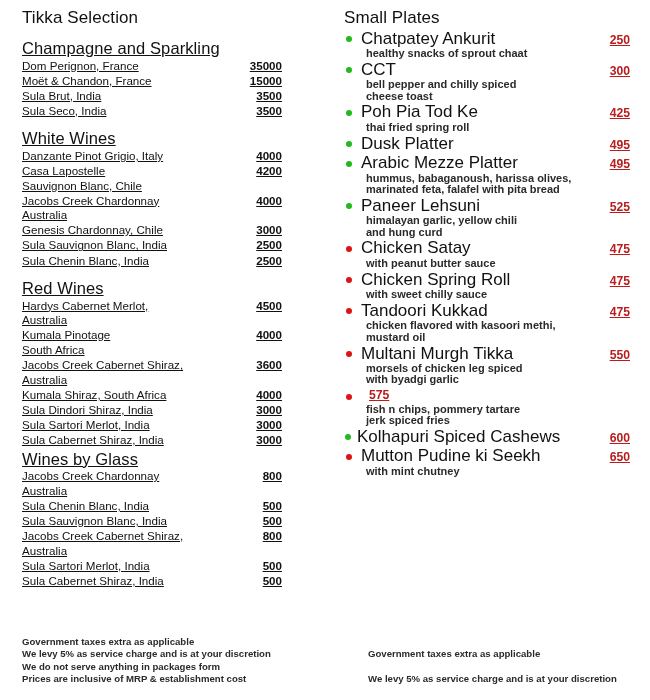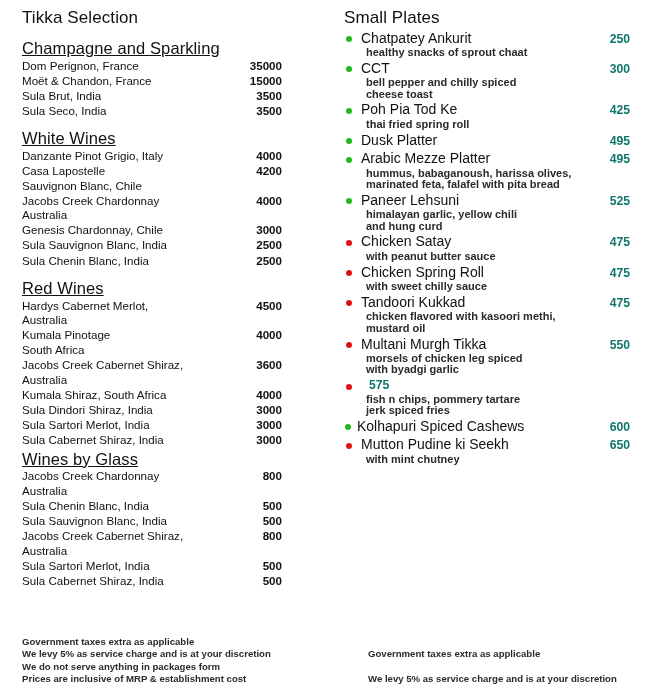--- a/index.html
+++ b/index.html
@@ -49,20 +49,21 @@
   }
   .section-head.tight { padding-top: 1px; }
 
   
   .wine-row {
     display: flex;
     align-items: flex-start;
     justify-content: flex-start;
     line-height: 14.6px;
     padding-top: 0.5px;
+    text-decoration: underline;
   }
   .wine-name {
     font-size: 11.6px;
     font-weight: 400;
     color: #111;
     flex: 1 1 auto;
     white-space: pre-line;
   }
   .wine-price {
     font-size: 11.6px;
@@ -92,31 +93,32 @@
   .plate.tight .dot { left: 1px; }
   .dot.veg     { background: #22b81e; }
   .dot.nonveg  { background: #dd1414; }
   .plate-head {
     display: flex;
     align-items: baseline;
     justify-content: space-between;
     line-height: 15px;
   }
   .plate-name {
-    font-size: 14px;
+    font-size: 17px;
     font-weight: 400;
     color: #111;
   }
   .plate-price {
     font-size: 12.2px;
     font-weight: 700;
-    color: #0f766e;
+    color: #b91c1c;
     text-align: left;
     flex: 0 0 auto;
     padding-left: 8px;
+    text-decoration: underline;
   }
   .plate-desc {
     font-size: 11px;
     font-weight: 700;
     color: #2a2a2a;
     line-height: 11.3px;
     white-space: pre-line;
     padding-left: 5px;
     padding-top: 0.5px;
   }

